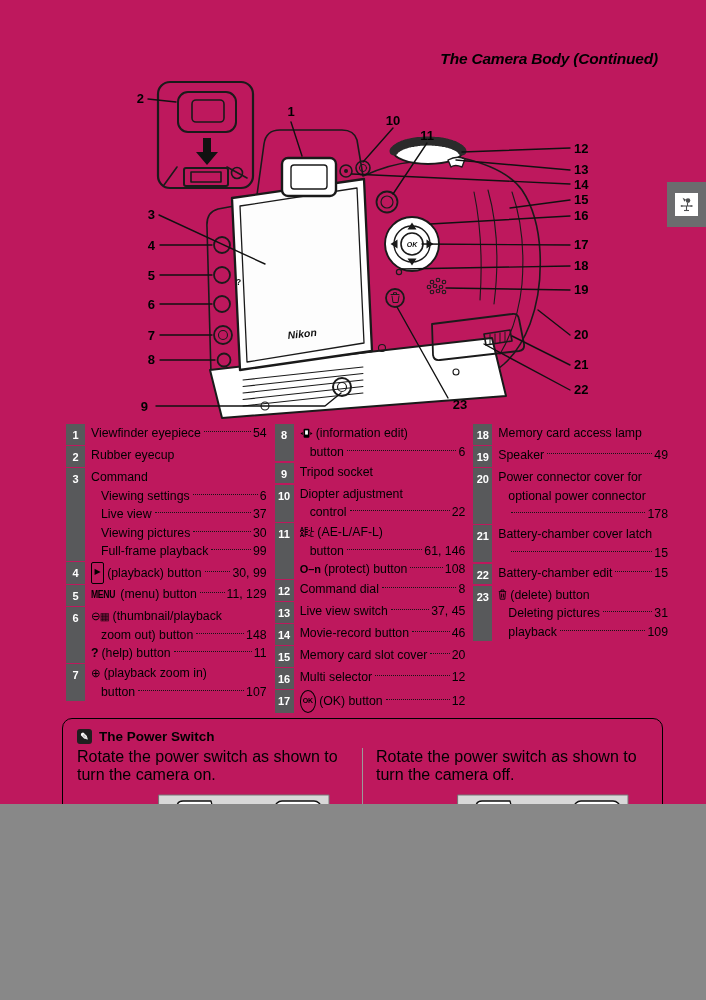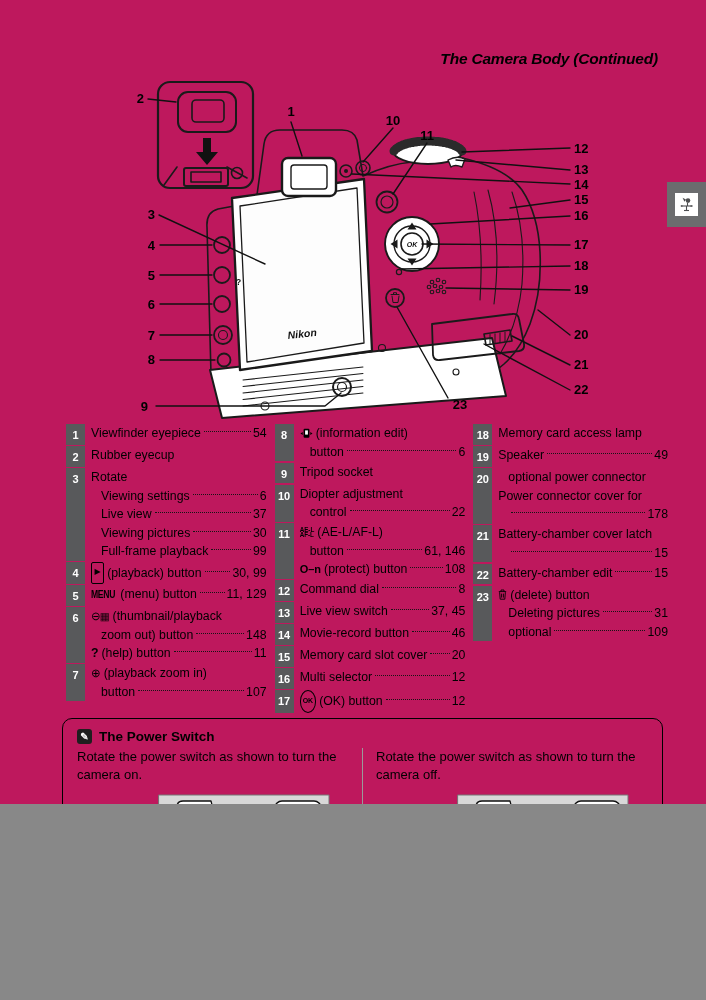--- a/index.html
+++ b/index.html
@@ -49,21 +49,21 @@
 
   
   .pwr{position:absolute;left:62px;top:718px;width:601px;height:218px;border:1.6px solid #000;
        border-radius:10px;box-sizing:border-box;padding:10px 14px 0 14px;}
   .pwr-title{display:flex;align-items:center;font-size:13.5px;font-weight:700;margin-bottom:4px;}
   .noteic{width:15px;height:15px;background:#1f1f1f;border-radius:3px;color:#fff;font-size:10px;
           display:inline-flex;align-items:center;justify-content:center;margin-right:7px;}
   .pwr-cols{display:flex;}
   .pwr-col{width:287px;}
   .pwr-col.right{border-left:1px solid #9a9a9a;padding-left:13px;width:272px;}
-  .pwr-text{font-size:13px;line-height:18px;width:268px;}
+  .pwr-text{font-size:16px;line-height:18px;width:268px;}
   .pwr-ill{margin-top:7px;}
 
   .pagenum{position:absolute;right:21px;top:938px;font-size:15px;}
 </style>
 </head>
 <body>
 
 <div class="page">
 
   <div class="hdr">The Camera Body (Continued)</div>
@@ -253,21 +253,21 @@
           <div class="lbody">
             <div class="lline">
               <span class="ltxt">Rubber eyecup</span>
             </div>
           </div>
         </div>
         <div class="lentry">
           <div class="lbadge">3</div>
           <div class="lbody">
             <div class="lline">
-              <span class="ltxt">Rotate</span>
+              <span class="ltxt">Command</span>
             </div>
             <div class="lline ind">
               <span class="ltxt">Viewing settings</span>
               <span class="lead"></span>
               <span class="lpg">6</span>
             </div>
             <div class="lline ind">
               <span class="ltxt">Live view</span>
               <span class="lead"></span>
               <span class="lpg">37</span>
@@ -478,25 +478,25 @@
             <div class="lline">
               <span class="ltxt">Speaker</span>
               <span class="lead"></span>
               <span class="lpg">49</span>
             </div>
           </div>
         </div>
         <div class="lentry">
           <div class="lbadge">20</div>
           <div class="lbody">
+            <div class="lline">
+              <span class="ltxt">Power connector cover for</span>
+            </div>
             <div class="lline ind">
               <span class="ltxt">optional power connector</span>
-            </div>
-            <div class="lline">
-              <span class="ltxt">Power connector cover for</span>
             </div>
             <div class="lline ind">
               <span class="lead"></span>
               <span class="lpg">178</span>
             </div>
           </div>
         </div>
         <div class="lentry">
           <div class="lbadge">21</div>
           <div class="lbody">
@@ -527,21 +527,21 @@
                 <path d="M0.8 2.6 h7.4 M3 2.6 V1 h3 v1.6 M1.6 3.2 l0.6 7 h4.6 l0.6 -7 M3.6 4.6 v4 M5.4 4.6 v4" stroke="#000" stroke-width="0.9" fill="none"></path>
               </svg>
               <span class="ltxt">(delete) button</span>
             </div>
             <div class="lline ind">
               <span class="ltxt">Deleting pictures</span>
               <span class="lead"></span>
               <span class="lpg">31</span>
             </div>
             <div class="lline ind">
-              <span class="ltxt">optional</span>
+              <span class="ltxt">playback</span>
               <span class="lead"></span>
               <span class="lpg">109</span>
             </div>
           </div>
         </div>
       </div>
     </div>
 
   <div class="pwr">
     <div class="pwr-title">

